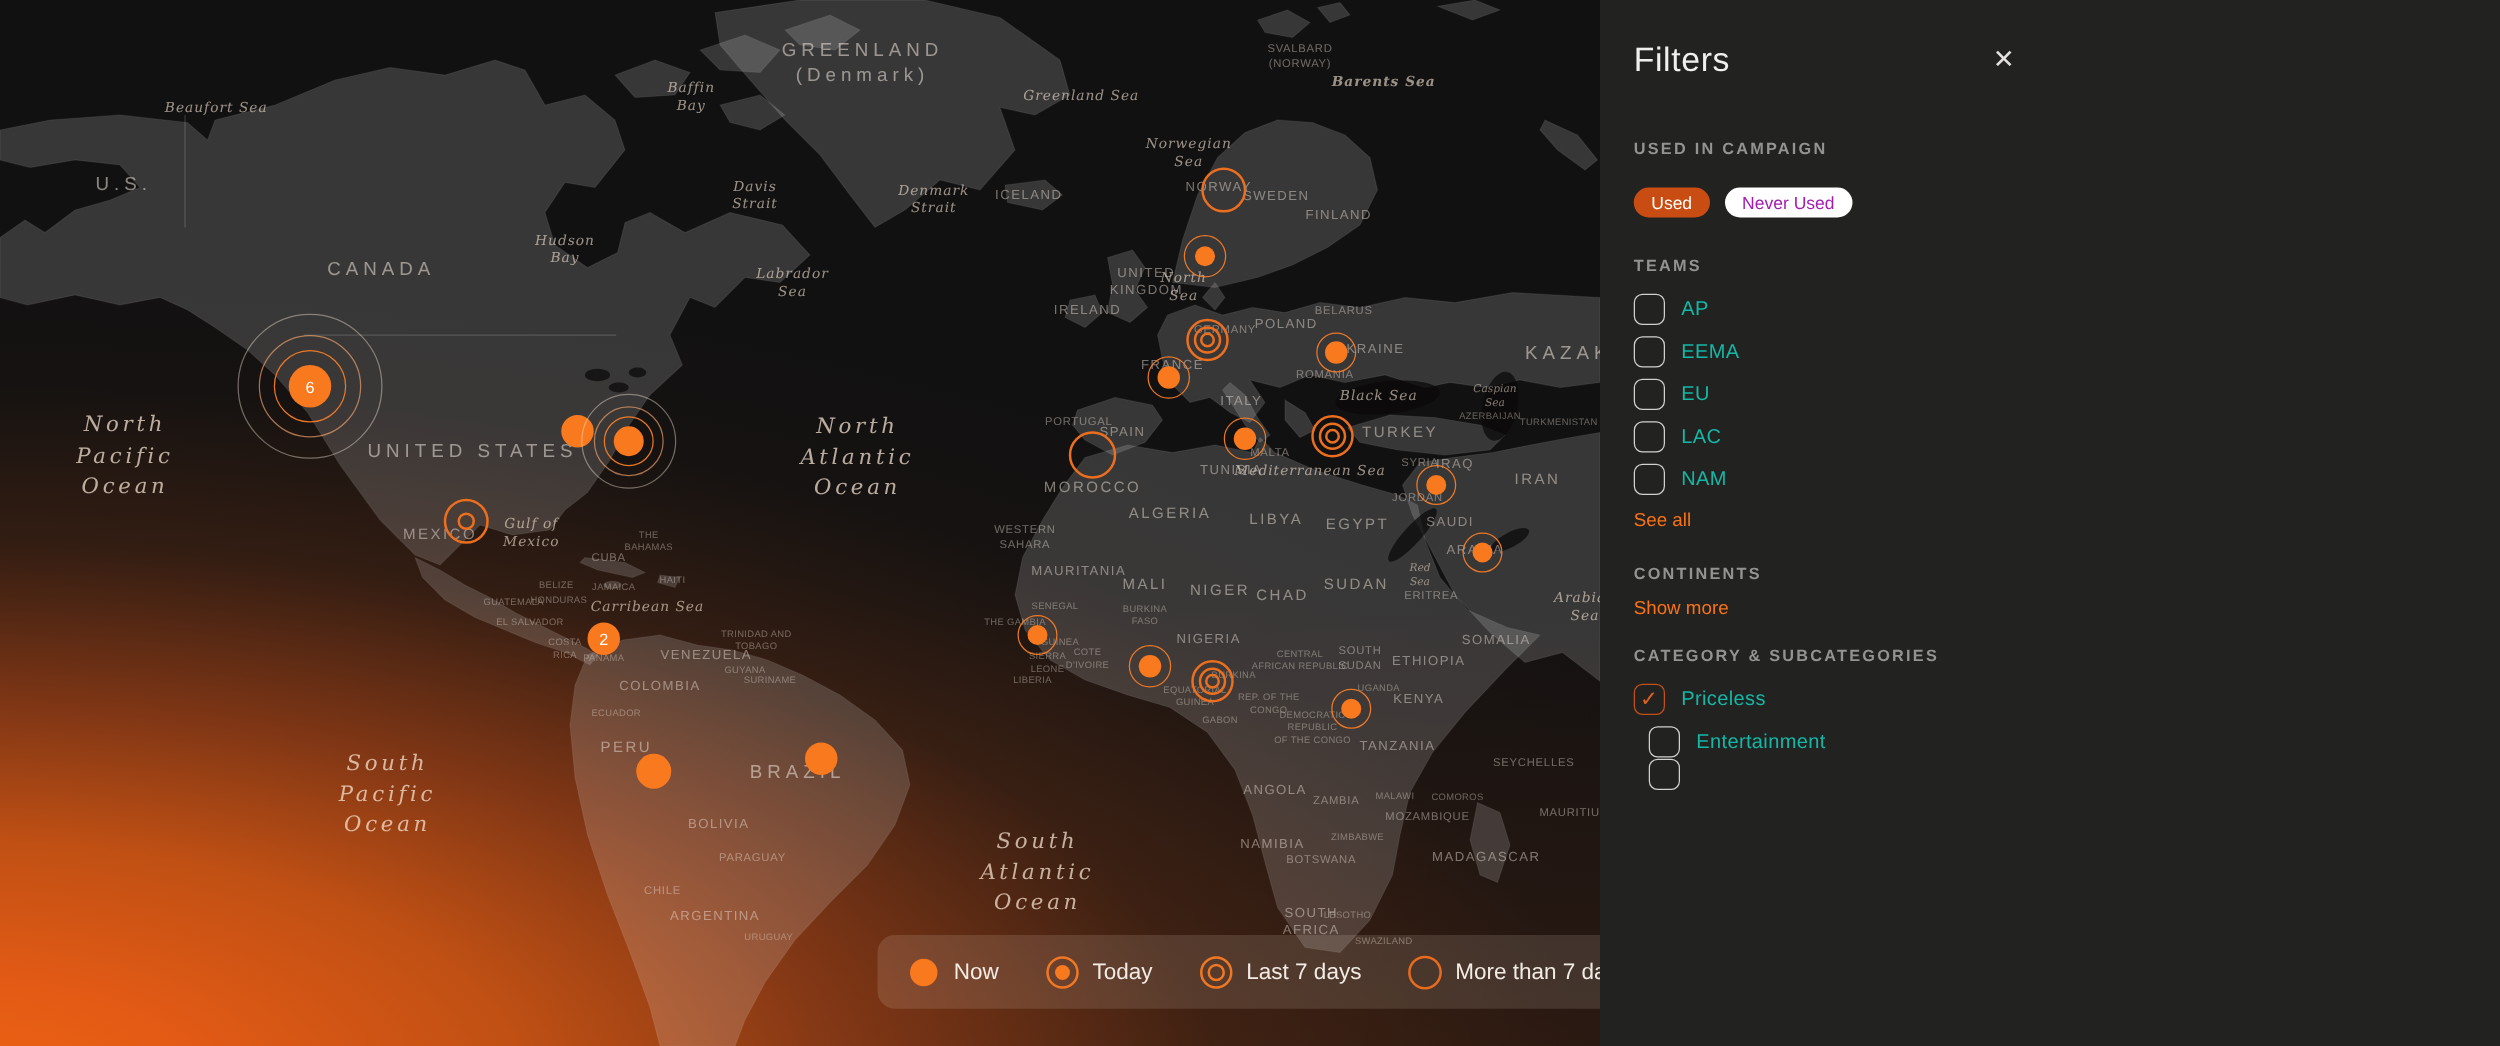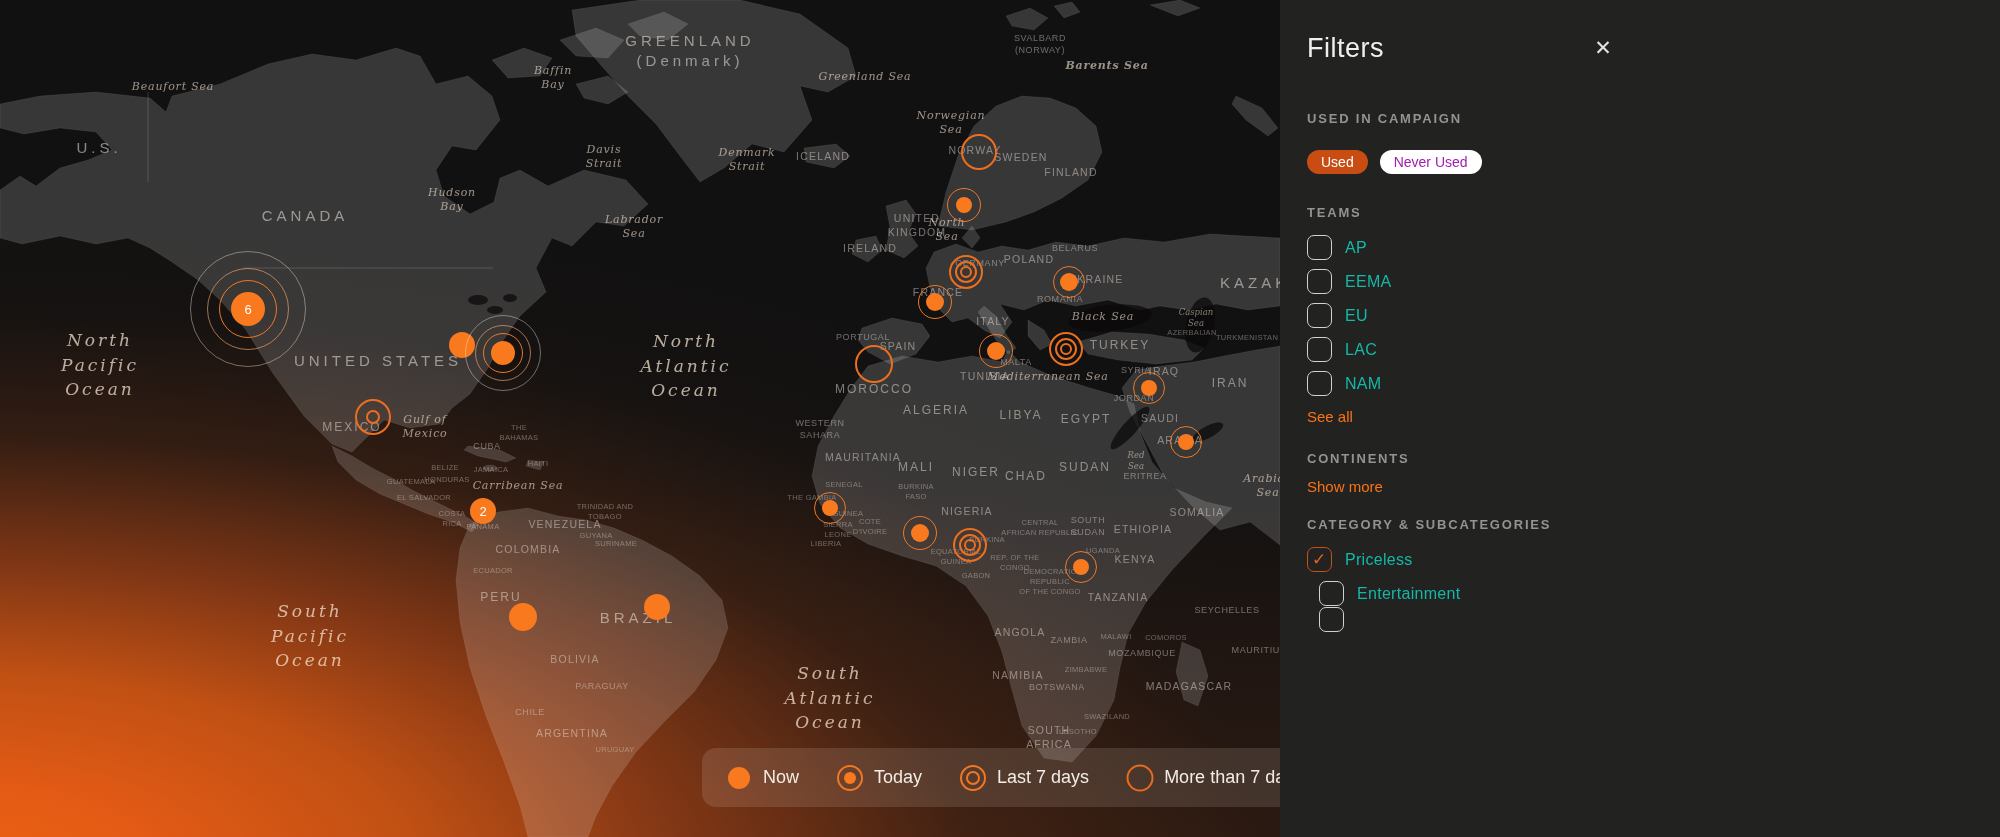--- a/index.html
+++ b/index.html
@@ -269,21 +269,21 @@
       <div class="mlabel k-c-sm" style="left: 1020px; top: 633px;">ANGOLA</div>
       <div class="mlabel k-tiny" style="left: 1069px; top: 641px;">ZAMBIA</div>
       <div class="mlabel k-micro" style="left: 1116px; top: 637px;">MALAWI</div>
       <div class="mlabel k-micro" style="left: 1166px; top: 638px;">COMOROS</div>
       <div class="mlabel k-tiny" style="left: 1142px; top: 654px;">MOZAMBIQUE</div>
       <div class="mlabel k-micro" style="left: 1086px; top: 670px;">ZIMBABWE</div>
       <div class="mlabel k-c-sm" style="left: 1018px; top: 676px;">NAMIBIA</div>
       <div class="mlabel k-tiny" style="left: 1057px; top: 688px;">BOTSWANA</div>
       <div class="mlabel k-c-sm" style="left: 1189px; top: 687px;">MADAGASCAR</div>
       <div class="mlabel k-tiny" style="left: 1259px; top: 651px;">MAURITIUS</div>
-      <div class="mlabel k-micro" style="left: 1107px; top: 717px;">SWAZILAND</div>
+      <div class="mlabel k-micro" style="left: 1107px; top: 753px;">SWAZILAND</div>
       <div class="mlabel k-micro" style="left: 1078px; top: 732px;">LESOTHO</div>
       <div class="mlabel k-c-sm" style="left: 1049px; top: 738px;">SOUTH
 AFRICA</div>
       <div class="mlabel k-tiny" style="left: 487px; top: 447px;">CUBA</div>
       <div class="mlabel k-micro" style="left: 519px; top: 433px;">THE
 BAHAMAS</div>
       <div class="mlabel k-micro" style="left: 491px; top: 470px;">JAMAICA</div>
       <div class="mlabel k-micro" style="left: 538px; top: 464px;">HAITI</div>
       <div class="mlabel k-micro" style="left: 445px; top: 468px;">BELIZE</div>
       <div class="mlabel k-micro" style="left: 411px; top: 482px;">GUATEMALA</div>

